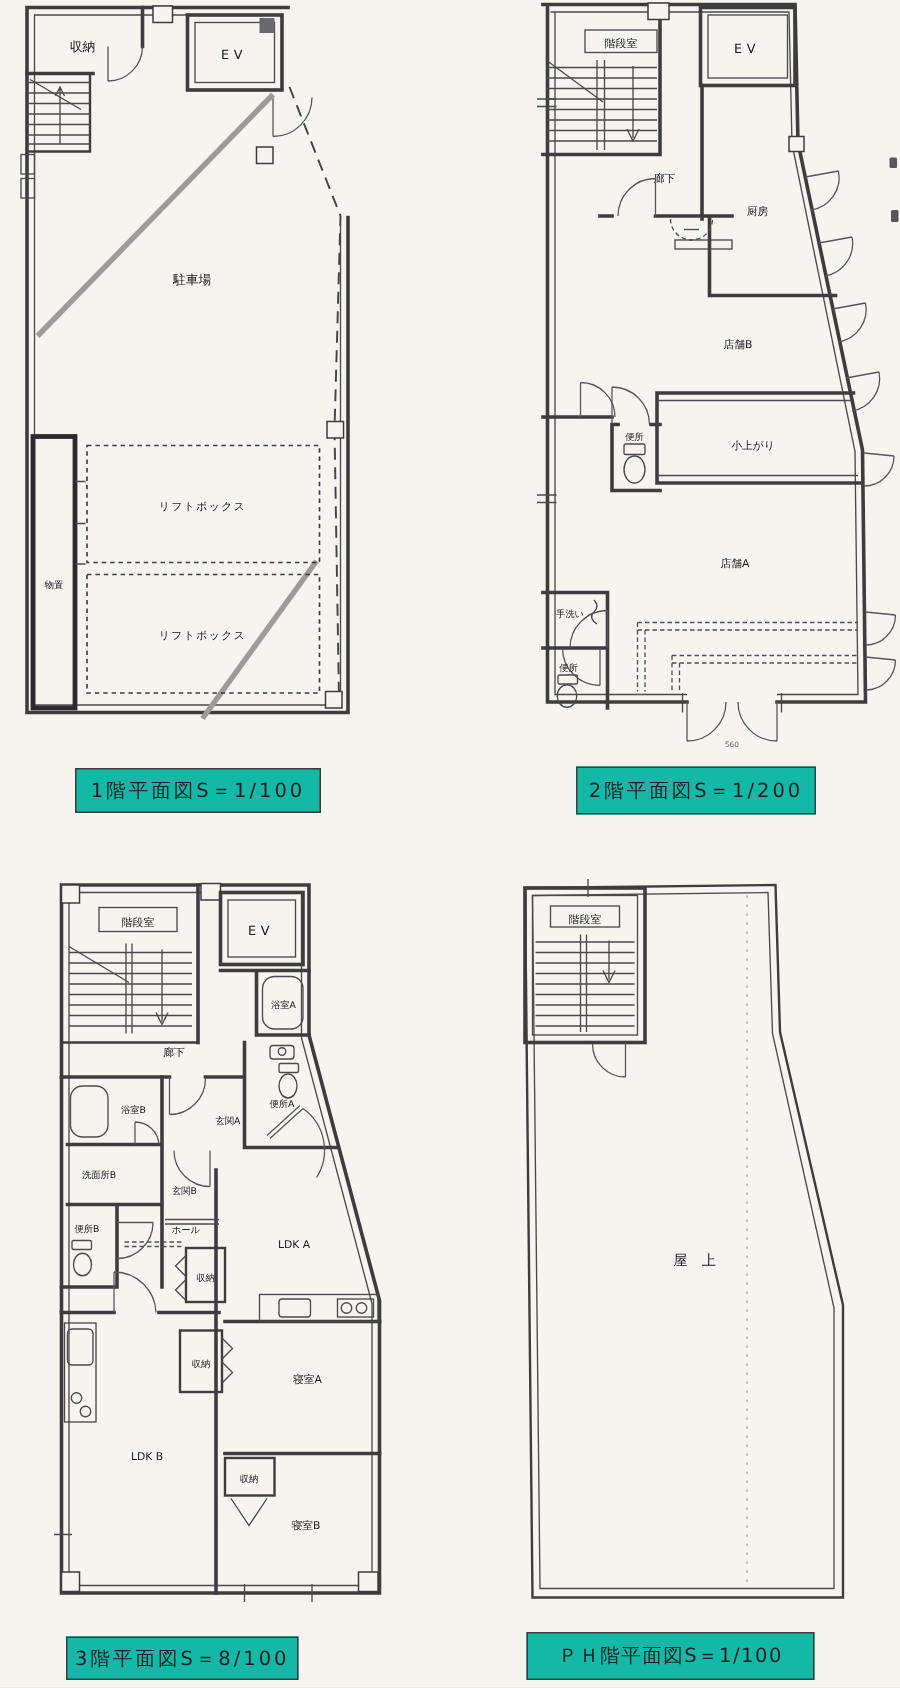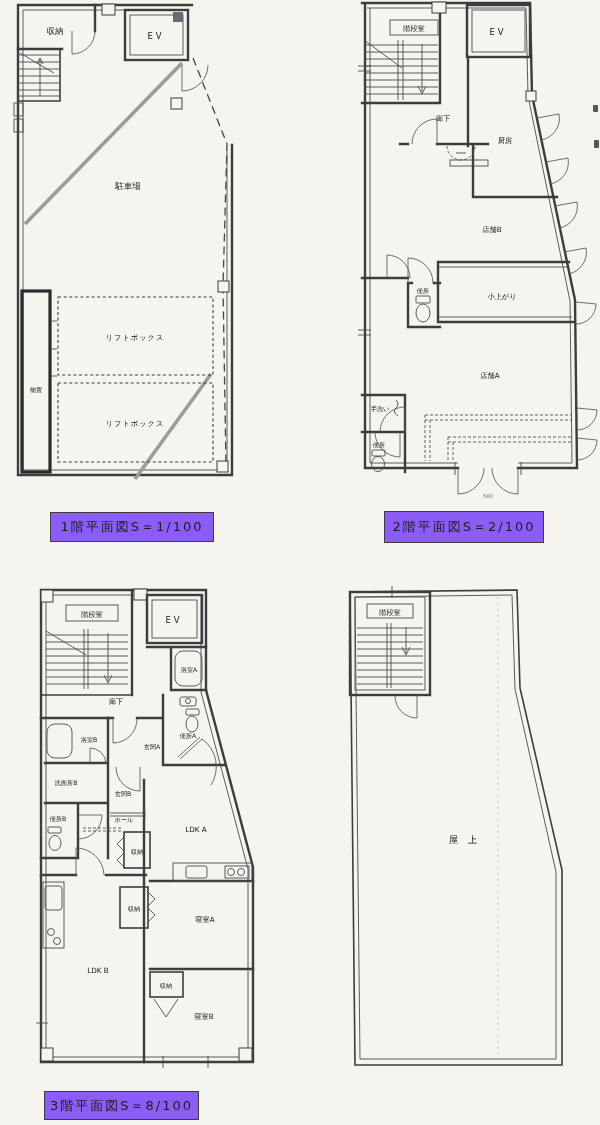--- a/index.html
+++ b/index.html
@@ -15,21 +15,21 @@
   .dashf{fill:none;stroke:#3d3d40;stroke-width:1.1;stroke-dasharray:3 2.6;}
   .dashd{fill:none;stroke:#505055;stroke-width:0.9;stroke-dasharray:3 2;}
   .gray{fill:none;stroke:#9b9b97;stroke-width:3.6;}
   .box {fill:#f6f4ef;stroke:#3d3d40;stroke-width:1;}
   .lbl {font-size:8.5px;}
   .lbl7{font-size:7.2px;}
   .lbl6{font-size:6.2px;}
   .lbl5{font-size:5px;fill:#666;}
   .cap{position:absolute;border:1.3px solid #3b3b40;display:flex;align-items:center;
        justify-content:center;font-size:13px;letter-spacing:2px;color:#1c1c22;
-       background:#8b5cf6;}
+       background:#14b8a6;}
   .smudge{position:absolute;background:#55555a;border-radius:1px;}
 </style>
 </head>
 <body>
 
 <div class="sheet">
 
   <svg class="plan" style="left:10px;top:3px" width="250" height="500" viewBox="0 0 250 500">
     <g>
       <path class="w" d="M182,2 H8 V472 H222 V142"></path>
@@ -274,19 +274,20 @@
       <path class="t" d="M47,40 V105 M51,40 V105 M66,44 V70 M62,64 L66,72 L70,64 M52,3 V15"></path>
       <rect class="t" x="27" y="21" width="46" height="14" fill="#f6f4ef"></rect>
       <path class="d" d="M77,112 V135 M77,135 A22,22 0 0 1 55,113"></path>
     </g>
     <text class="lbl7" x="50" y="32">階段室</text>
     <path d="M158,14 V476" fill="none" stroke="#aaaaa6" stroke-width="1" stroke-dasharray="1.5 4.5"></path>
     <text x="123" y="260" style="font-size:9.5px">屋　上</text>
   </svg>
 
   <div class="cap" style="left:50px;top:512px;width:162px;height:28px">1階平面図S＝1/100</div>
-  <div class="cap" style="left:384px;top:511px;width:158px;height:30px">2階平面図S＝2/100</div>
+  <div class="cap" style="left:384px;top:511px;width:158px;height:30px">2階平面図S＝1/200</div>
   <div class="cap" style="left:44px;top:1091px;width:153px;height:27px">3階平面図S＝8/100</div>
+  <div class="cap" style="left:351px;top:1088px;width:190px;height:30px;letter-spacing:1px">ＰＨ階平面図S＝1/100</div>
 
   <div class="smudge" style="left:593px;top:105px;width:5px;height:7px"></div>
   <div class="smudge" style="left:594px;top:140px;width:5px;height:8px"></div>
 
 </div>
 
 </body></html>

